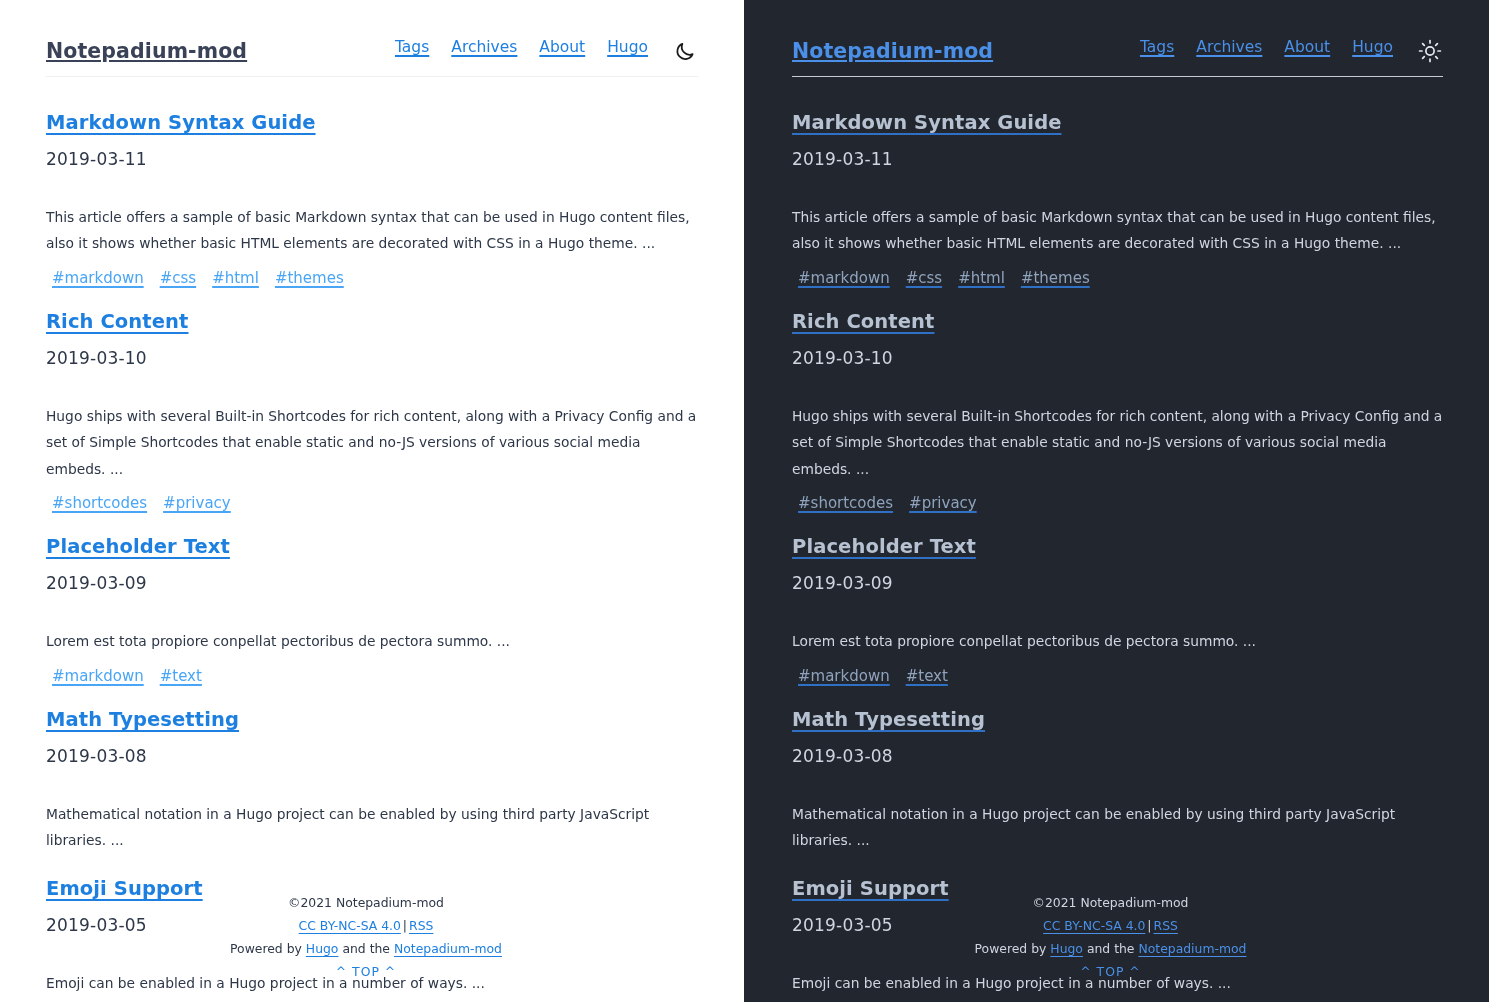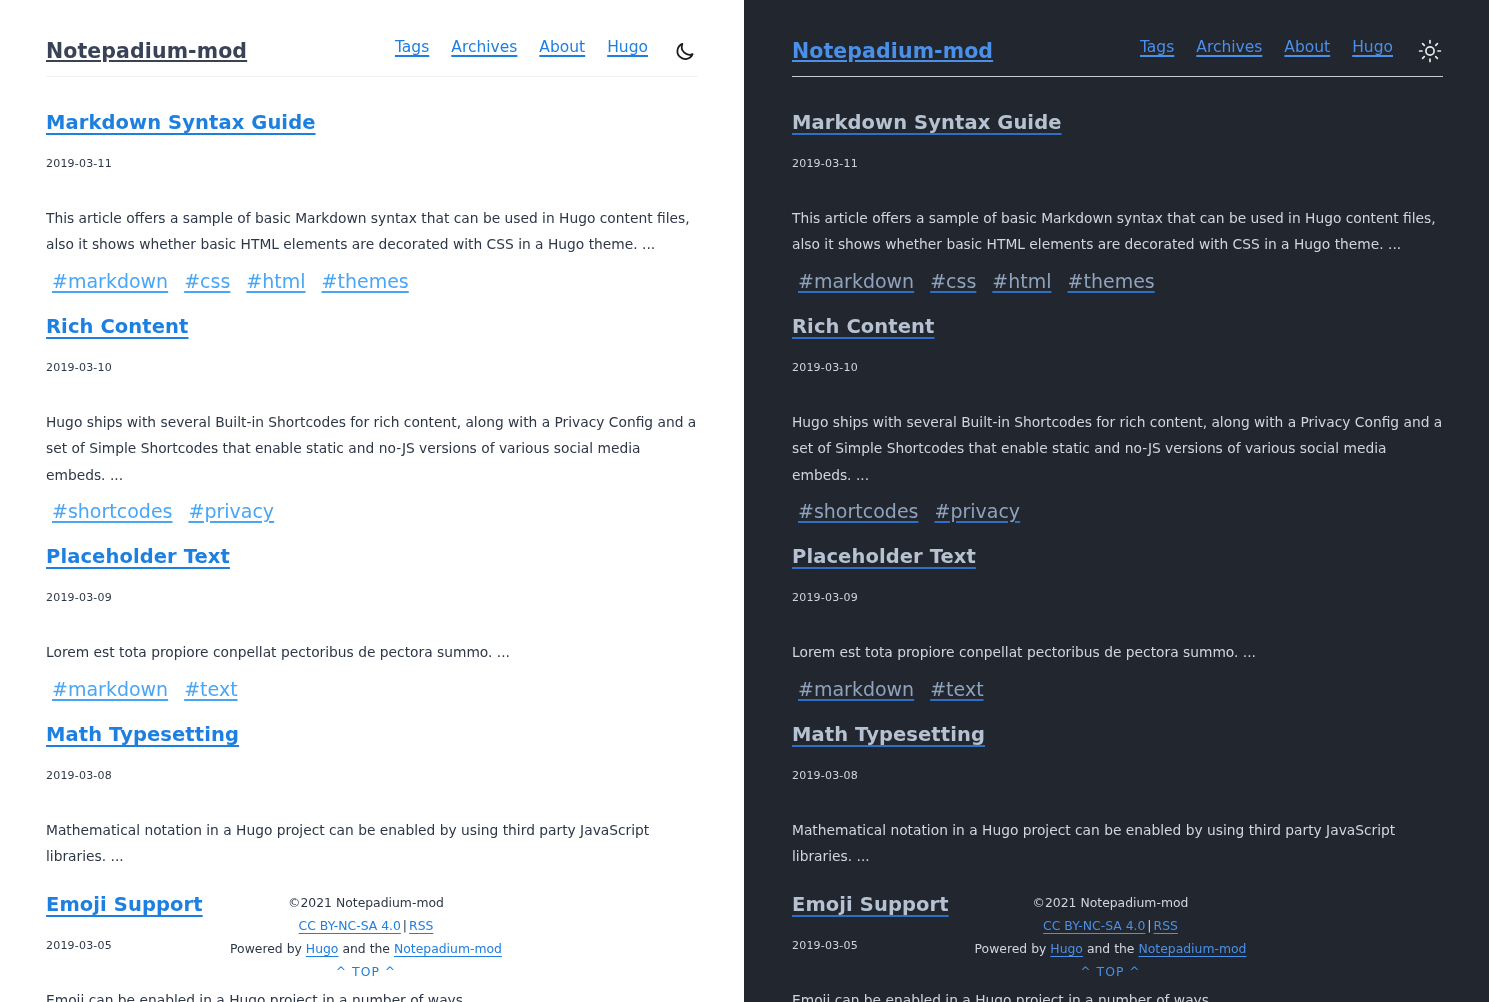--- a/index.html
+++ b/index.html
@@ -96,30 +96,30 @@
   .post { margin-bottom: 23px; }
 
   .post-title {
     display: inline-block;
     font-size: 19.5px;
     font-weight: 600;
     letter-spacing: .1px;
     text-decoration: underline;
     text-underline-offset: 4px;
     text-decoration-thickness: 2px;
-    margin-bottom: 23px;
+    margin-bottom: 15px;
   }
   .panel-light .post-title { color: #1d7fe0; }
   .panel-dark  .post-title {
     color: #b6c2d2;
     text-decoration-color: #2f6fc4;
   }
 
   .post-date {
-    font-size: 11px;
+    font-size: 17px;
     letter-spacing: .2px;
     margin-bottom: 14px;
   }
   .panel-light .post-date { color: #2d3748; }
   .panel-dark  .post-date { color: #cfd6e1; }
 
   .post-summary {
     font-size: 13.8px;
     line-height: 1.92;
     max-width: 655px;
@@ -129,21 +129,21 @@
   .panel-dark  .post-summary { color: #cfd6e1; }
 
   .post-tags {
     margin-top: 12px;
     padding-left: 6px;
     display: flex;
     flex-wrap: wrap;
     gap: 16px;
   }
   .post-tags a {
-    font-size: 19px;
+    font-size: 15px;
     text-underline-offset: 3px;
     text-decoration-thickness: 2px;
   }
   .panel-light .post-tags a { color: #49a5f5; }
   .panel-dark  .post-tags a {
     color: #8fa3bd;
     text-decoration-color: #2f6fc4;
   }
 
   

